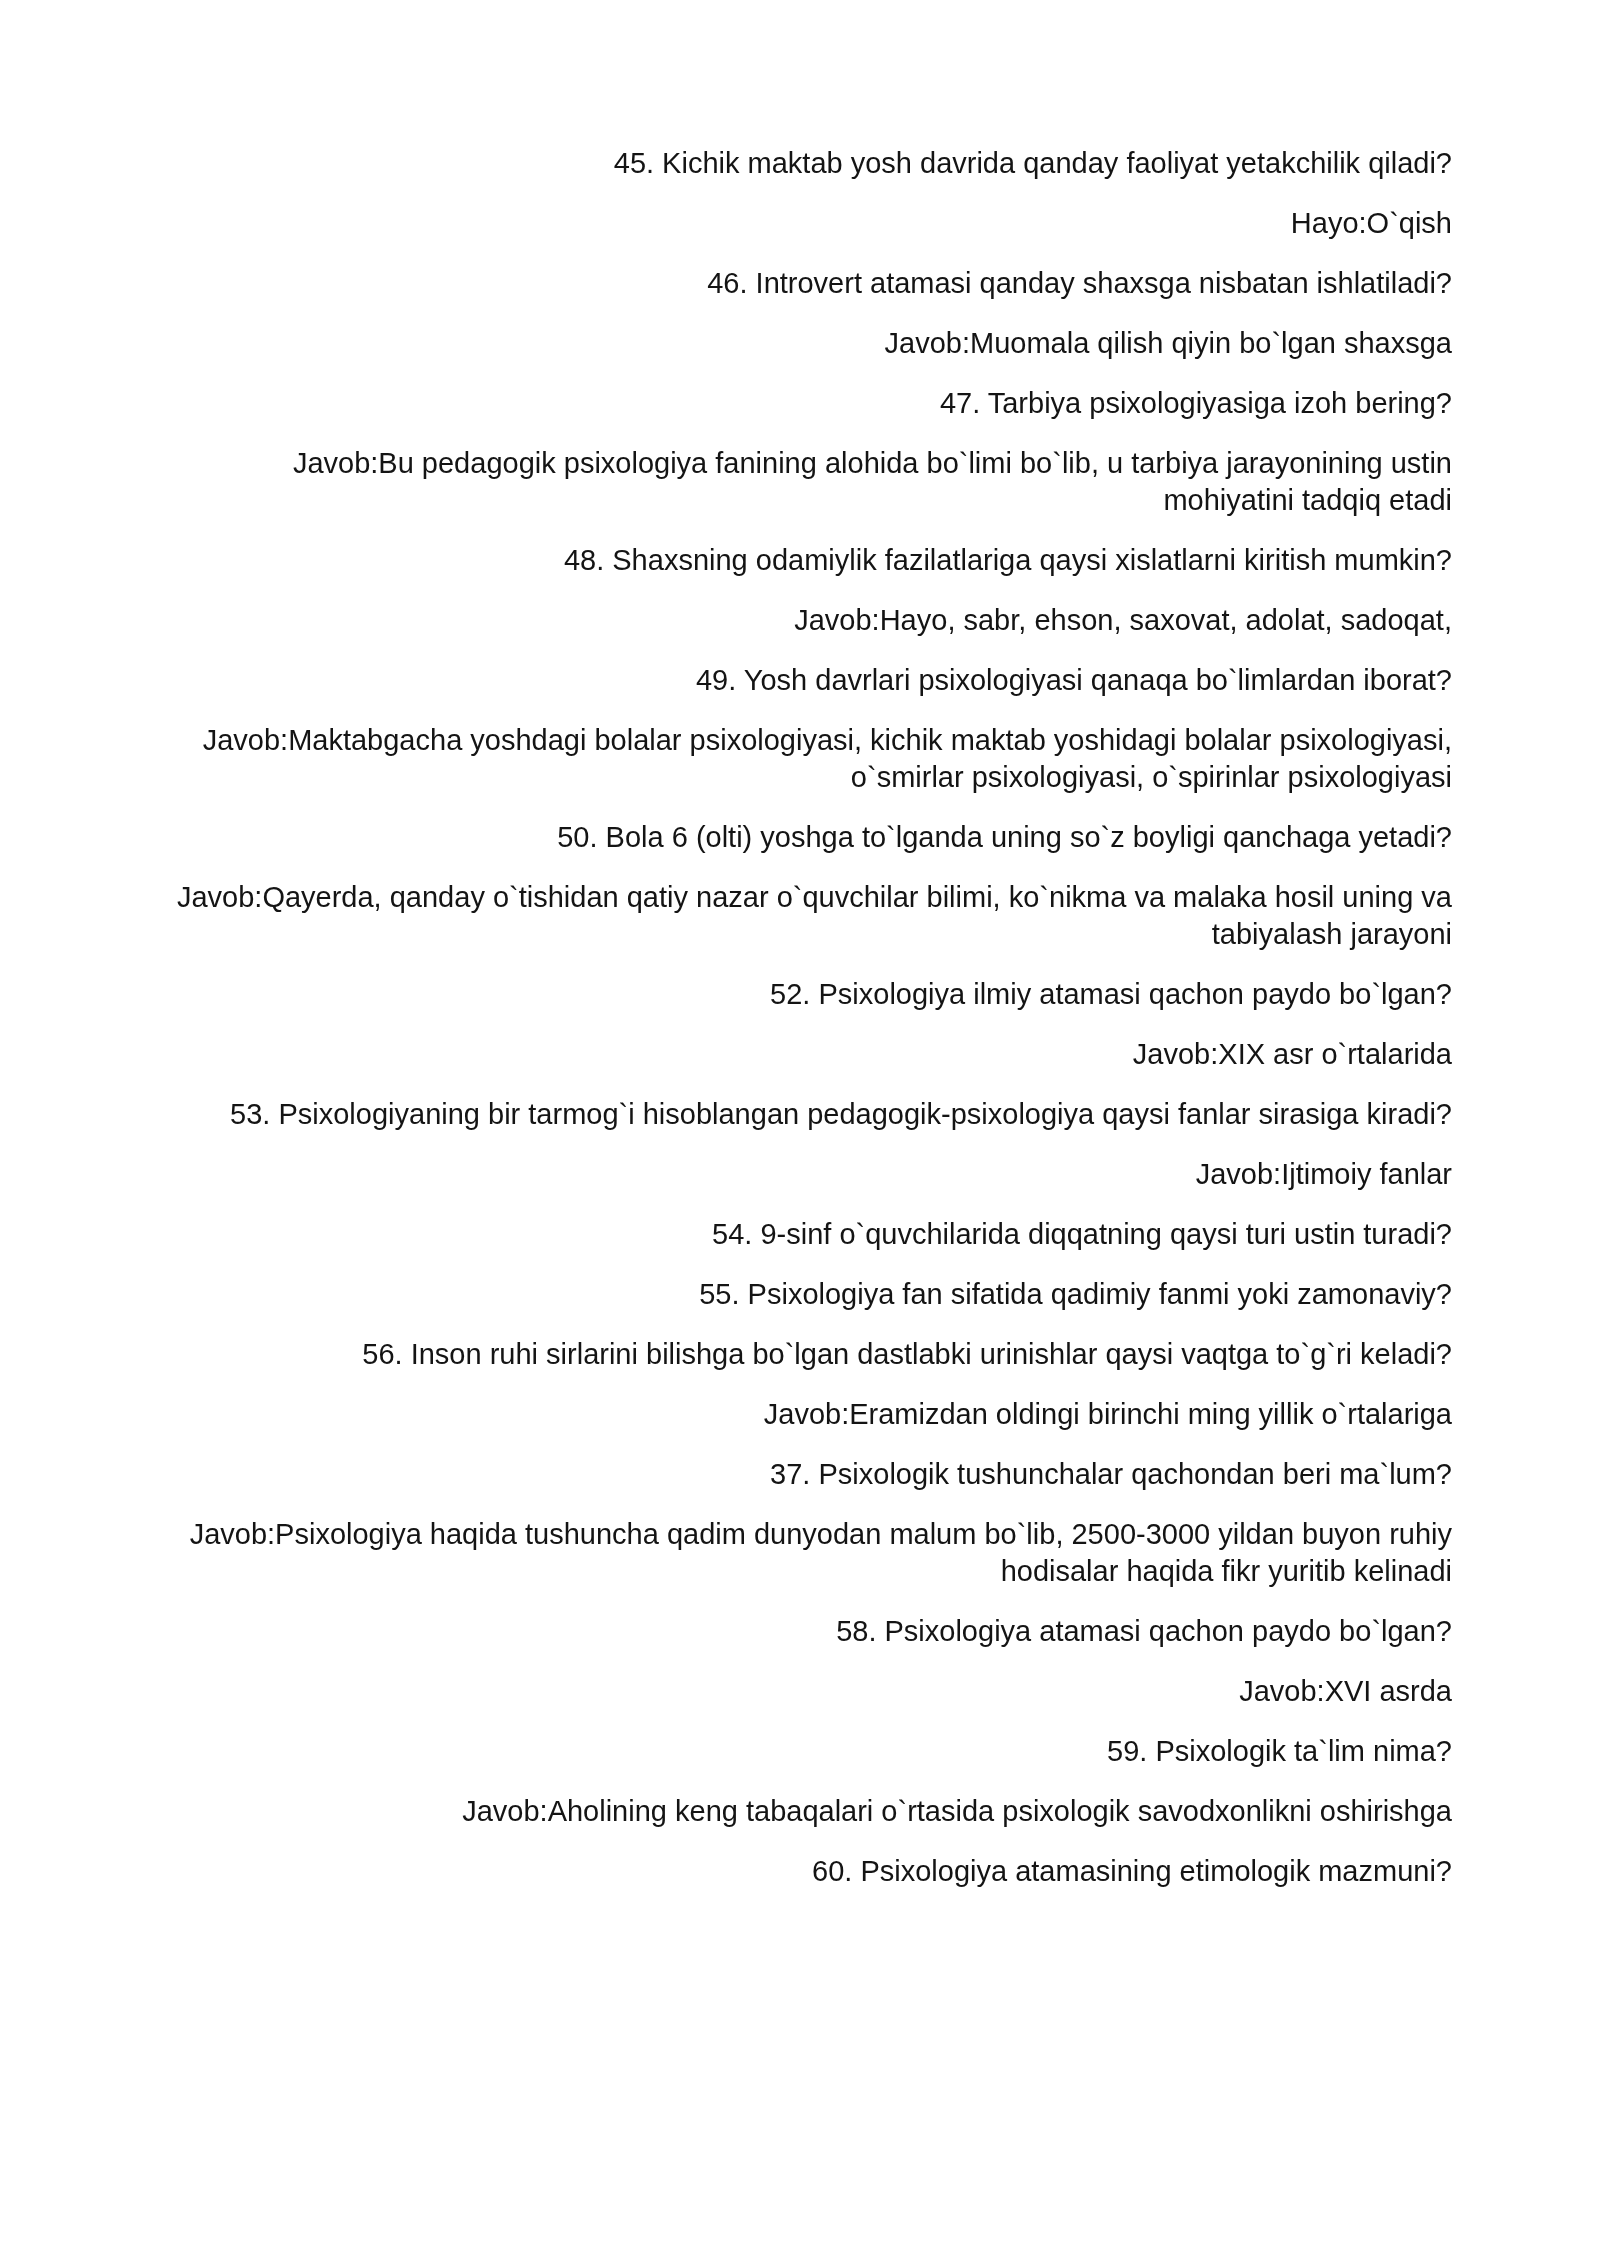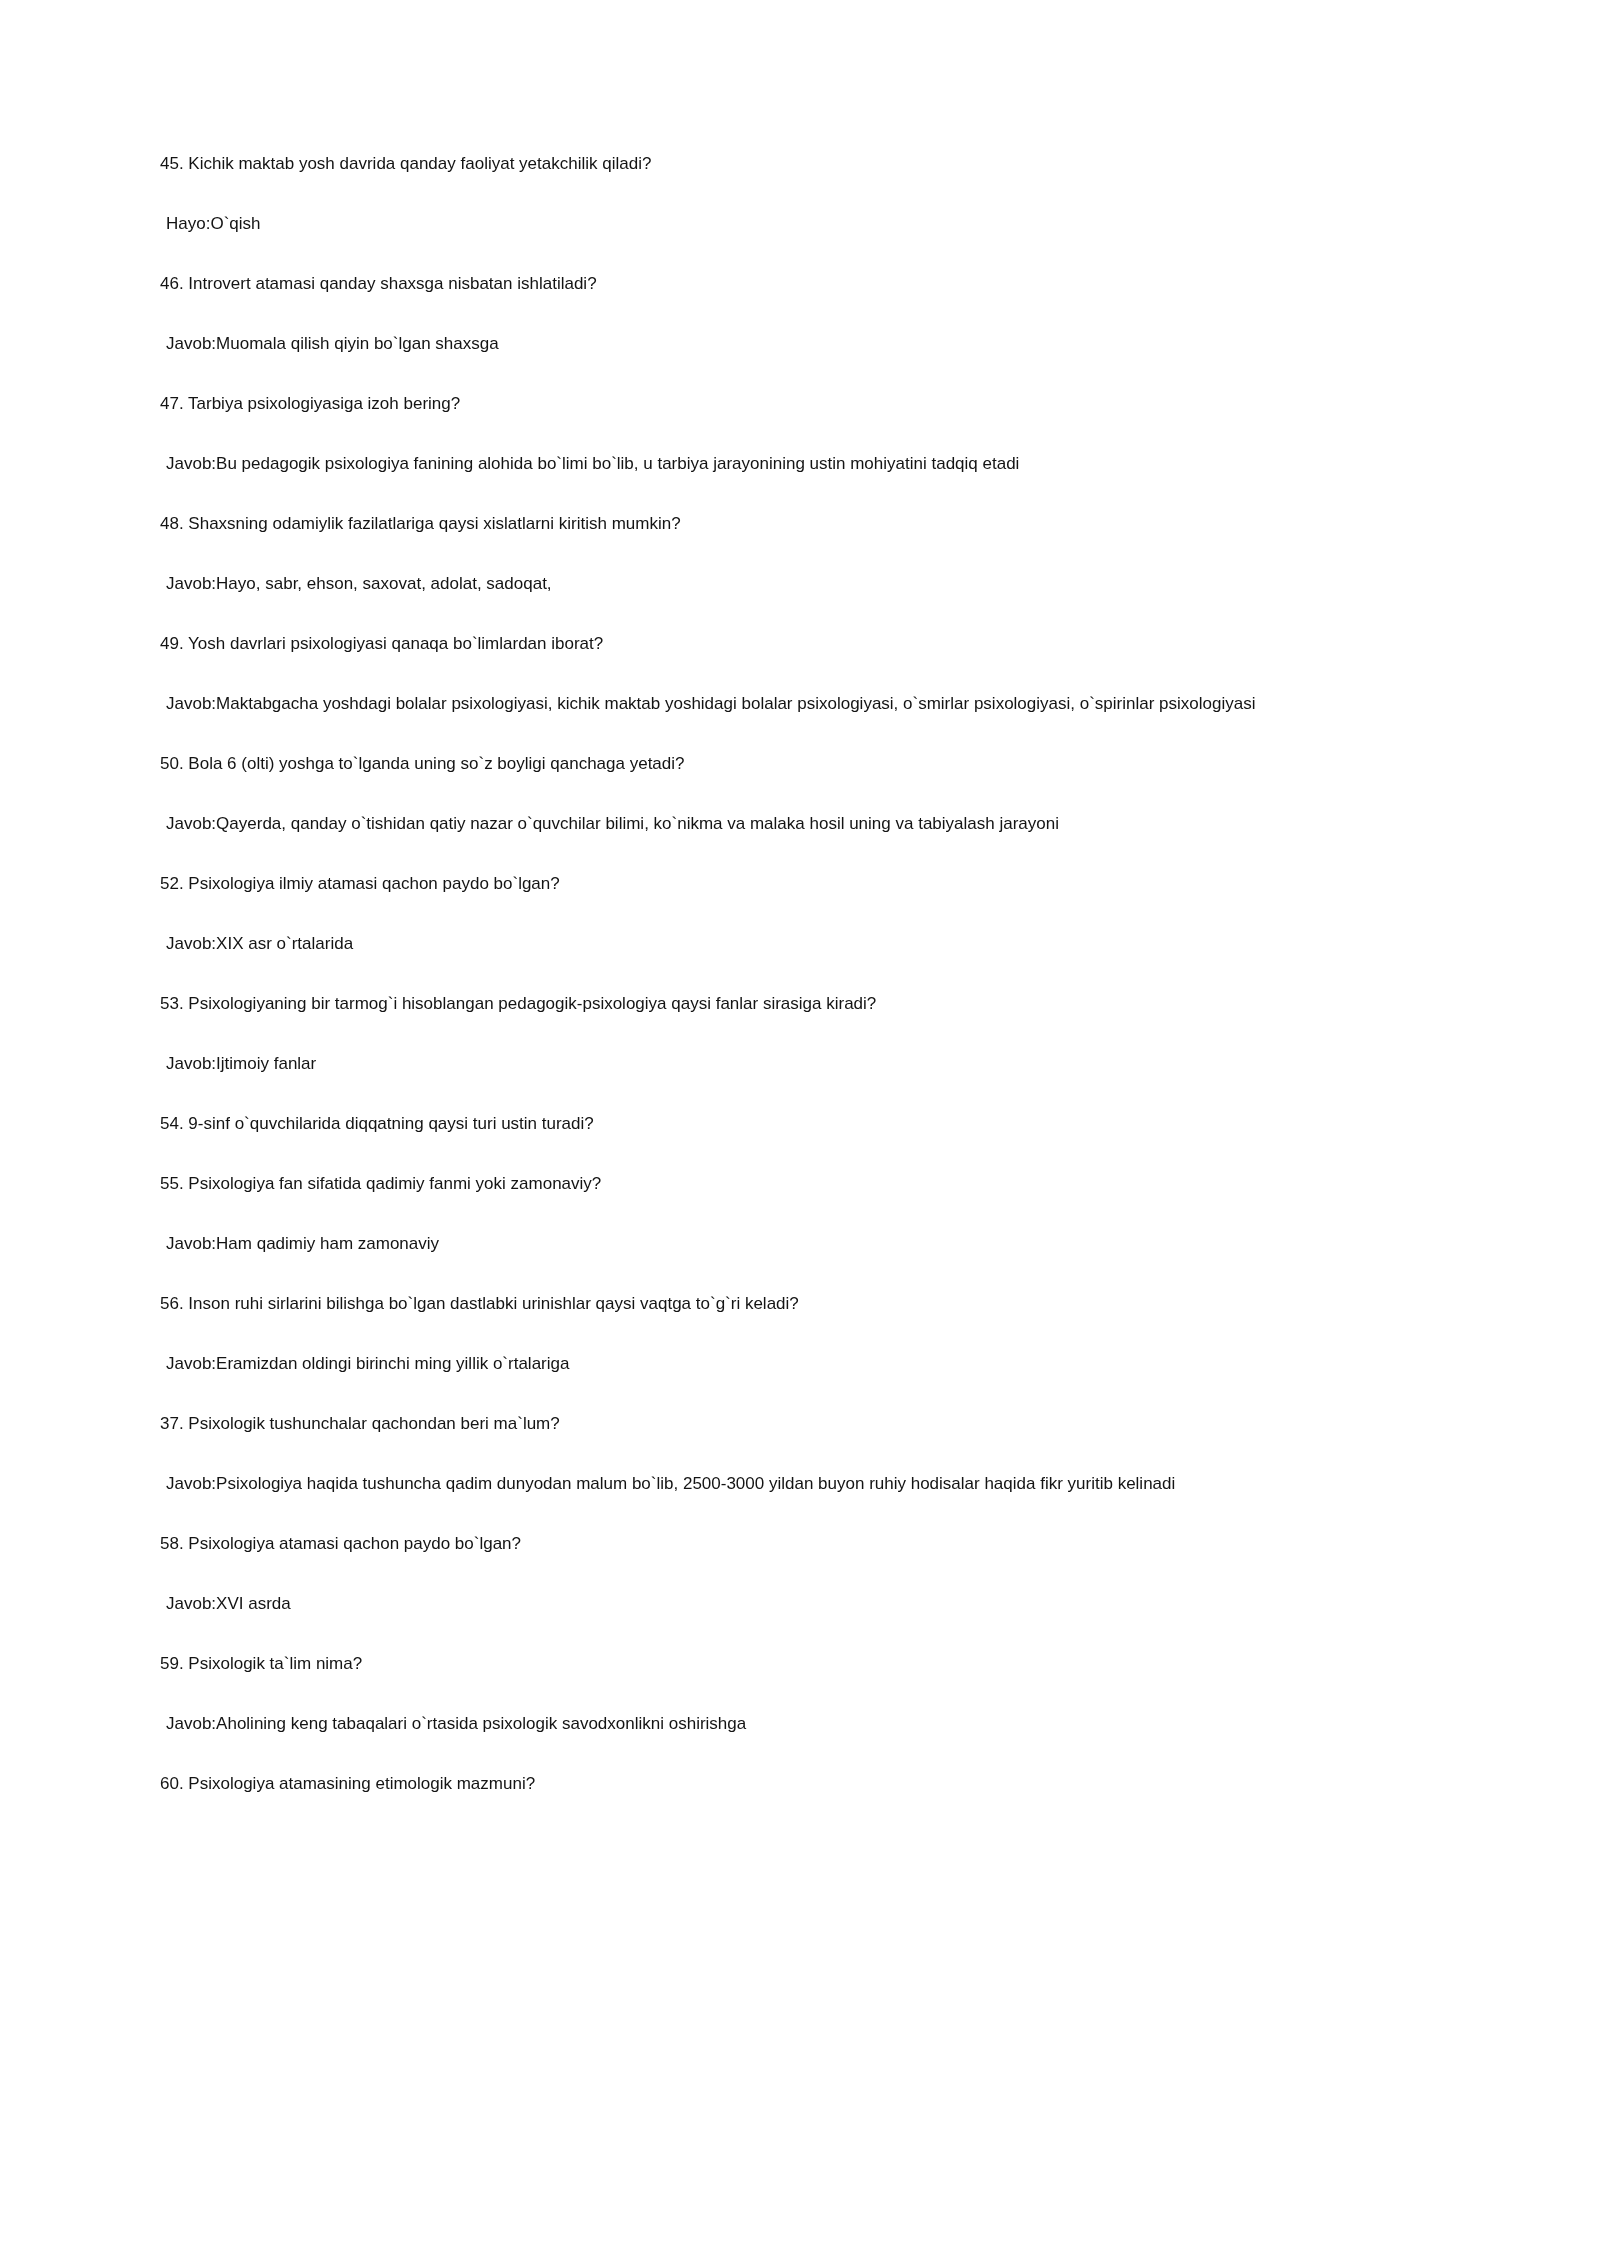--- a/index.html
+++ b/index.html
@@ -15,25 +15,26 @@
     box-sizing: border-box;
     padding: 145px 148px 0 160px;
     font-family: "Liberation Sans", "DejaVu Sans", sans-serif;
     color: #141414;
   }
   .doc-body {
     width: 1292px;
   }
   .para {
     margin: 0 0 23px 0;
-    font-size: 17px;
+    font-size: 29px;
     line-height: 37px;
     font-weight: 400;
     letter-spacing: 0px;
     word-spacing: 0px;
+    text-align: right;
   }
   .para.answer {
     text-indent: 6px;
   }
 </style>
 </head>
 <body>
 
 <div class="page">
   <div class="doc-body">
@@ -48,21 +49,20 @@
     <p class="para question">49. Yosh davrlari psixologiyasi qanaqa bo`limlardan iborat?</p>
     <p class="para answer">Javob:Maktabgacha yoshdagi bolalar psixologiyasi, kichik maktab yoshidagi bolalar psixologiyasi, o`smirlar psixologiyasi, o`spirinlar psixologiyasi</p>
     <p class="para question">50. Bola 6 (olti) yoshga to`lganda uning so`z boyligi qanchaga yetadi?</p>
     <p class="para answer">Javob:Qayerda, qanday o`tishidan qatiy nazar o`quvchilar bilimi, ko`nikma va malaka hosil uning va tabiyalash jarayoni</p>
     <p class="para question">52. Psixologiya ilmiy atamasi qachon paydo bo`lgan?</p>
     <p class="para answer">Javob:XIX asr o`rtalarida</p>
     <p class="para question">53. Psixologiyaning bir tarmog`i hisoblangan pedagogik-psixologiya qaysi fanlar sirasiga kiradi?</p>
     <p class="para answer">Javob:Ijtimoiy fanlar</p>
     <p class="para question">54. 9-sinf o`quvchilarida diqqatning qaysi turi ustin turadi?</p>
     <p class="para question">55. Psixologiya fan sifatida qadimiy fanmi yoki zamonaviy?</p>
-    <p class="para answer">Javob:Ham qadimiy ham zamonaviy</p>
     <p class="para question">56. Inson ruhi sirlarini bilishga bo`lgan dastlabki urinishlar qaysi vaqtga to`g`ri keladi?</p>
     <p class="para answer">Javob:Eramizdan oldingi birinchi ming yillik o`rtalariga</p>
     <p class="para question">37. Psixologik tushunchalar qachondan beri ma`lum?</p>
     <p class="para answer">Javob:Psixologiya haqida tushuncha qadim dunyodan malum bo`lib, 2500-3000 yildan buyon ruhiy hodisalar haqida fikr yuritib kelinadi</p>
     <p class="para question">58. Psixologiya atamasi qachon paydo bo`lgan?</p>
     <p class="para answer">Javob:XVI asrda</p>
     <p class="para question">59. Psixologik ta`lim nima?</p>
     <p class="para answer">Javob:Aholining keng tabaqalari o`rtasida psixologik savodxonlikni oshirishga</p>
     <p class="para question">60. Psixologiya atamasining etimologik mazmuni?</p>
   </div>

